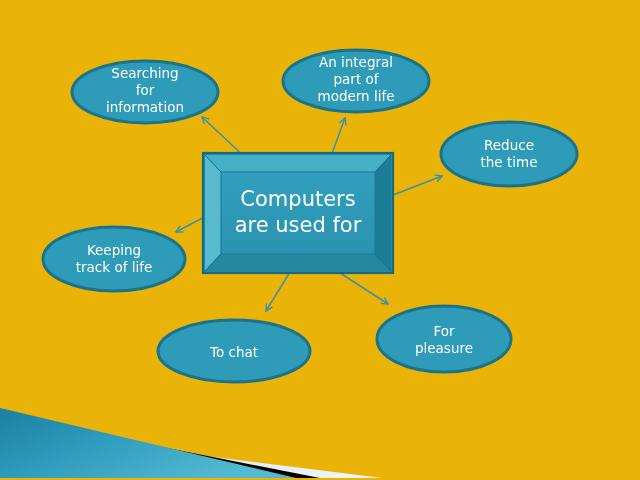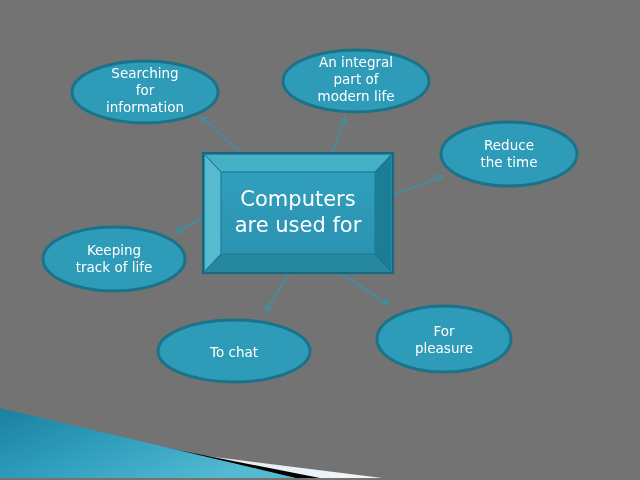--- a/index.html
+++ b/index.html
@@ -13,21 +13,21 @@
     font-family: "DejaVu Sans", "Liberation Sans", sans-serif;
     overflow: hidden;
     position: relative;
   }
   #slide {
     position: absolute;
     left: 0;
     top: 0;
     width: 640px;
     height: 480px;
-    background: #737373;
+    background: #eab308;
   }
   #diagram-svg {
     position: absolute;
     left: 0;
     top: 0;
     width: 640px;
     height: 480px;
     display: block;
   }
   .node-label {

